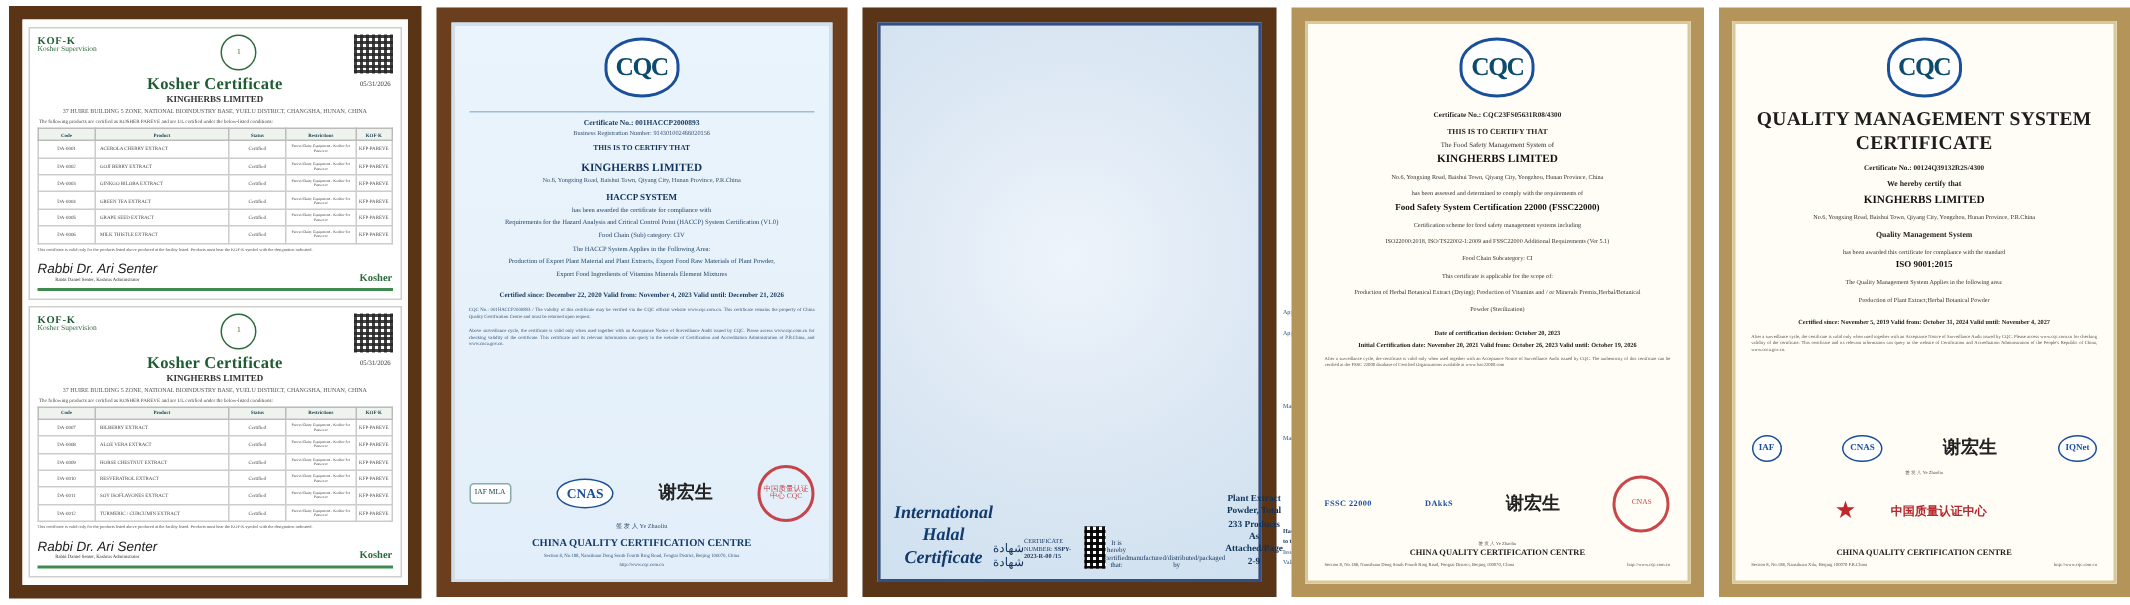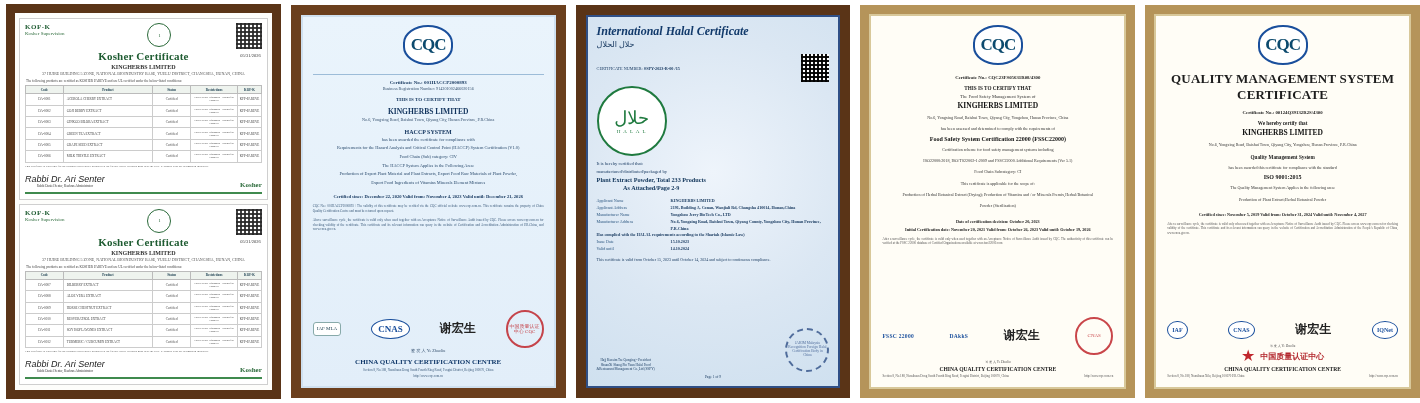--- a/index.html
+++ b/index.html
@@ -360,22 +360,22 @@
   }
   .halal-inner {
     width: 100%;
     height: 100%;
     box-sizing: border-box;
     background:
       radial-gradient(circle at 50% 42%, #eef4fb 0%, #dbe7f3 55%, #cfe0ef 100%);
     border: 2px solid #2f4f86;
     padding: 7px 9px;
     display: flex;
-    flex-direction: column;
-    align-items: flex-start;
+    flex-direction: row;
+    align-items: flex-end;
     position: relative;
   }
   .halal-title {
     font-family: "Liberation Serif", serif;
     font-size: 12px;
     font-weight: bold;
     font-style: italic;
     color: #123a6b;
     text-align: center;
   }
@@ -833,31 +833,27 @@
       <div class="mini s">签 发 人  Ye Zhaoliu</div>
       <div class="org-line">CHINA QUALITY CERTIFICATION CENTRE</div>
       <div class="addr-line">Section 8, No.188, Nansihuan Dong South Fourth Ring Road, Fengtai District, Beijing 100070, China</div>
       <div class="addr-line">http://www.cqc.com.cn</div>
     </div>
   </div>
 
   <div class="cert-frame frame-halal">
     <div class="halal-inner">
       <div class="halal-title">International Halal Certificate</div>
-      <div class="halal-ar">حلال الحلال</div>
+      <div class="halal-ar">شهادة شهادة</div>
       <div class="halal-num">
         <div>
           <span>CERTIFICATE NUMBER:</span>
           <span style="font-weight:bold">SSPY-2023-R-00 /15</span>
         </div>
         <div class="halal-qr"></div>
-      </div>
-      <div class="halal-emblem">
-        <span class="ar">حلال</span>
-        <span class="en">H A L A L</span>
       </div>
       <div class="halal-cert-to">It is hereby certified that:</div>
       <div class="halal-cert-to">manufactured/distributed/packaged by</div>
       <div class="halal-prod" style="white-space:pre-line">Plant Extract Powder, Total 233 Products
 As Attached/Page 2-9</div>
       <div class="halal-fields">
         <div class="row">
           <span class="lab">Applicant Name</span>
           <span class="val">KINGHERBS LIMITED</span>
         </div>
@@ -950,21 +946,21 @@
       <div class="gold-foot">After a surveillance cycle, the certificate is valid only when used together with an Acceptance Notice of Surveillance Audit issued by CQC. Please access www.cqc.com.cn for checking validity of the certificate. This certificate and its relevant information can query in the website of Certification and Accreditation Administration of the People's Republic of China, www.cnca.gov.cn.</div>
       <div class="gold-logos">
         <div class="badge-round">IAF</div>
         <div class="badge-round">CNAS</div>
         <div class="cn-sign">谢宏生</div>
         <div class="badge-round">IQNet</div>
       </div>
       <div class="gold-foot" style="text-align:center">签 发 人 Ye Zhaoliu</div>
       <div style="display:flex;align-items:center;justify-content:center;gap:5px;width:100%">
         <span class="star">★</span>
-        <span class="gold-org" style="margin:0;width:auto">中国质量认证中心</span>
+        <span class="gold-org" style="margin:18px;width:auto">中国质量认证中心</span>
       </div>
       <div class="gold-org-en">CHINA QUALITY CERTIFICATION CENTRE</div>
       <div class="gold-addr">
         <span>Section 8, No.188, Nansihuan Xilu, Beijing 100070 P.R.China</span>
         <span>http://www.cqc.com.cn</span>
       </div>
     </div>
   </div>
 
 </div>

